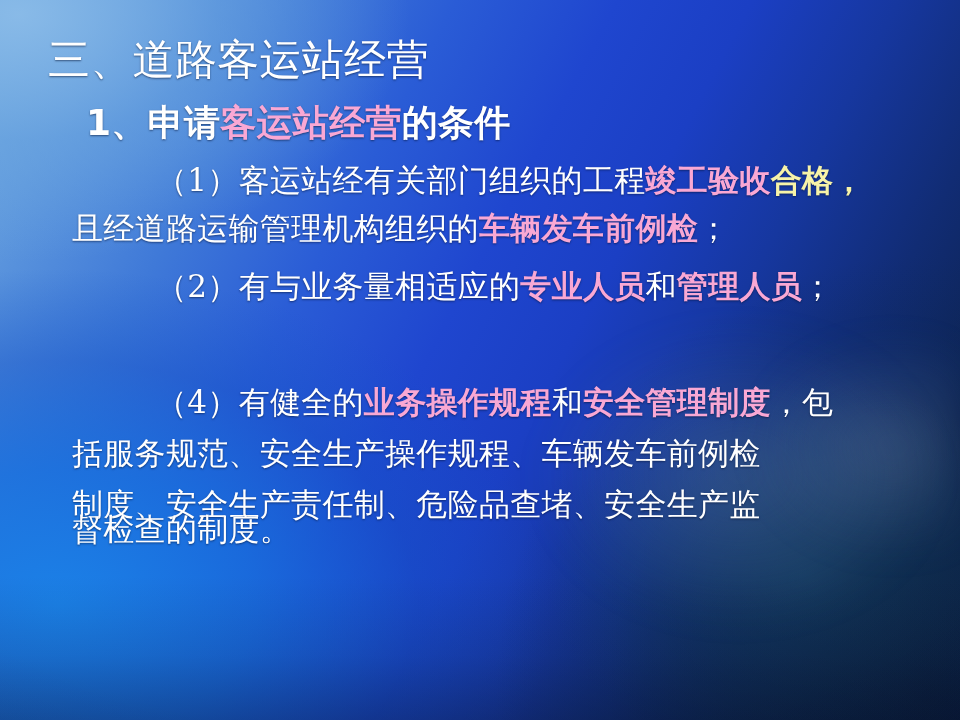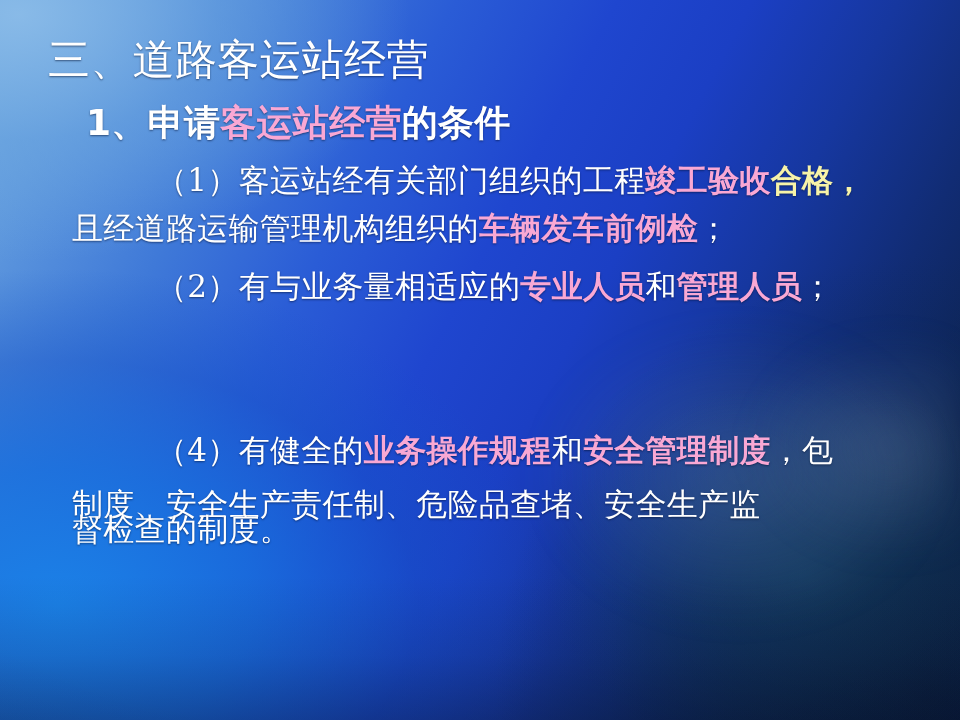--- a/index.html
+++ b/index.html
@@ -149,21 +149,21 @@
     left: 156px;
   }
   .body-line .pn {
     font-family: "DejaVu Serif", "Liberation Serif", serif;
   }
 
   .l1a { top: 163px; }
   .l1b { top: 211px; }
   .l2  { top: 269px; text-align: center; }
   .l3  { top: 327px; }
-  .l4a { top: 385px; margin-top: 48px; }
+  .l4a { top: 385px; }
   .l4b { top: 436px; }
   .l4c { top: 487px; }
   .l4d { top: 512px; }
 </style>
 </head>
 <body>
 
 <div id="slide">
 
   <div class="bg-layer bg-base"></div>
@@ -196,20 +196,23 @@
 
     <div class="txt body-line indent l2">
       <span class="pn">（2）</span><span>有与业务量相适应的</span><span class="hl">专业人员</span><span>和</span><span class="hl">管理人员</span><span>；</span>
     </div>
 
 
     <div class="txt body-line indent l4a">
       <span class="pn">（4）</span><span>有健全的</span><span class="hl">业务操作规程</span><span>和</span><span class="hl">安全管理制度</span><span>，包</span>
     </div>
 
+    <div class="txt body-line l4b">
+      <span>括服务规范、安全生产操作规程、车辆发车前例检</span>
+    </div>
     <div class="txt body-line l4c">
       <span>制度、安全生产责任制、危险品查堵、安全生产监</span>
     </div>
     <div class="txt body-line l4d">
       <span>督检查的制度。</span>
     </div>
 
   </div>
 </div>
 

